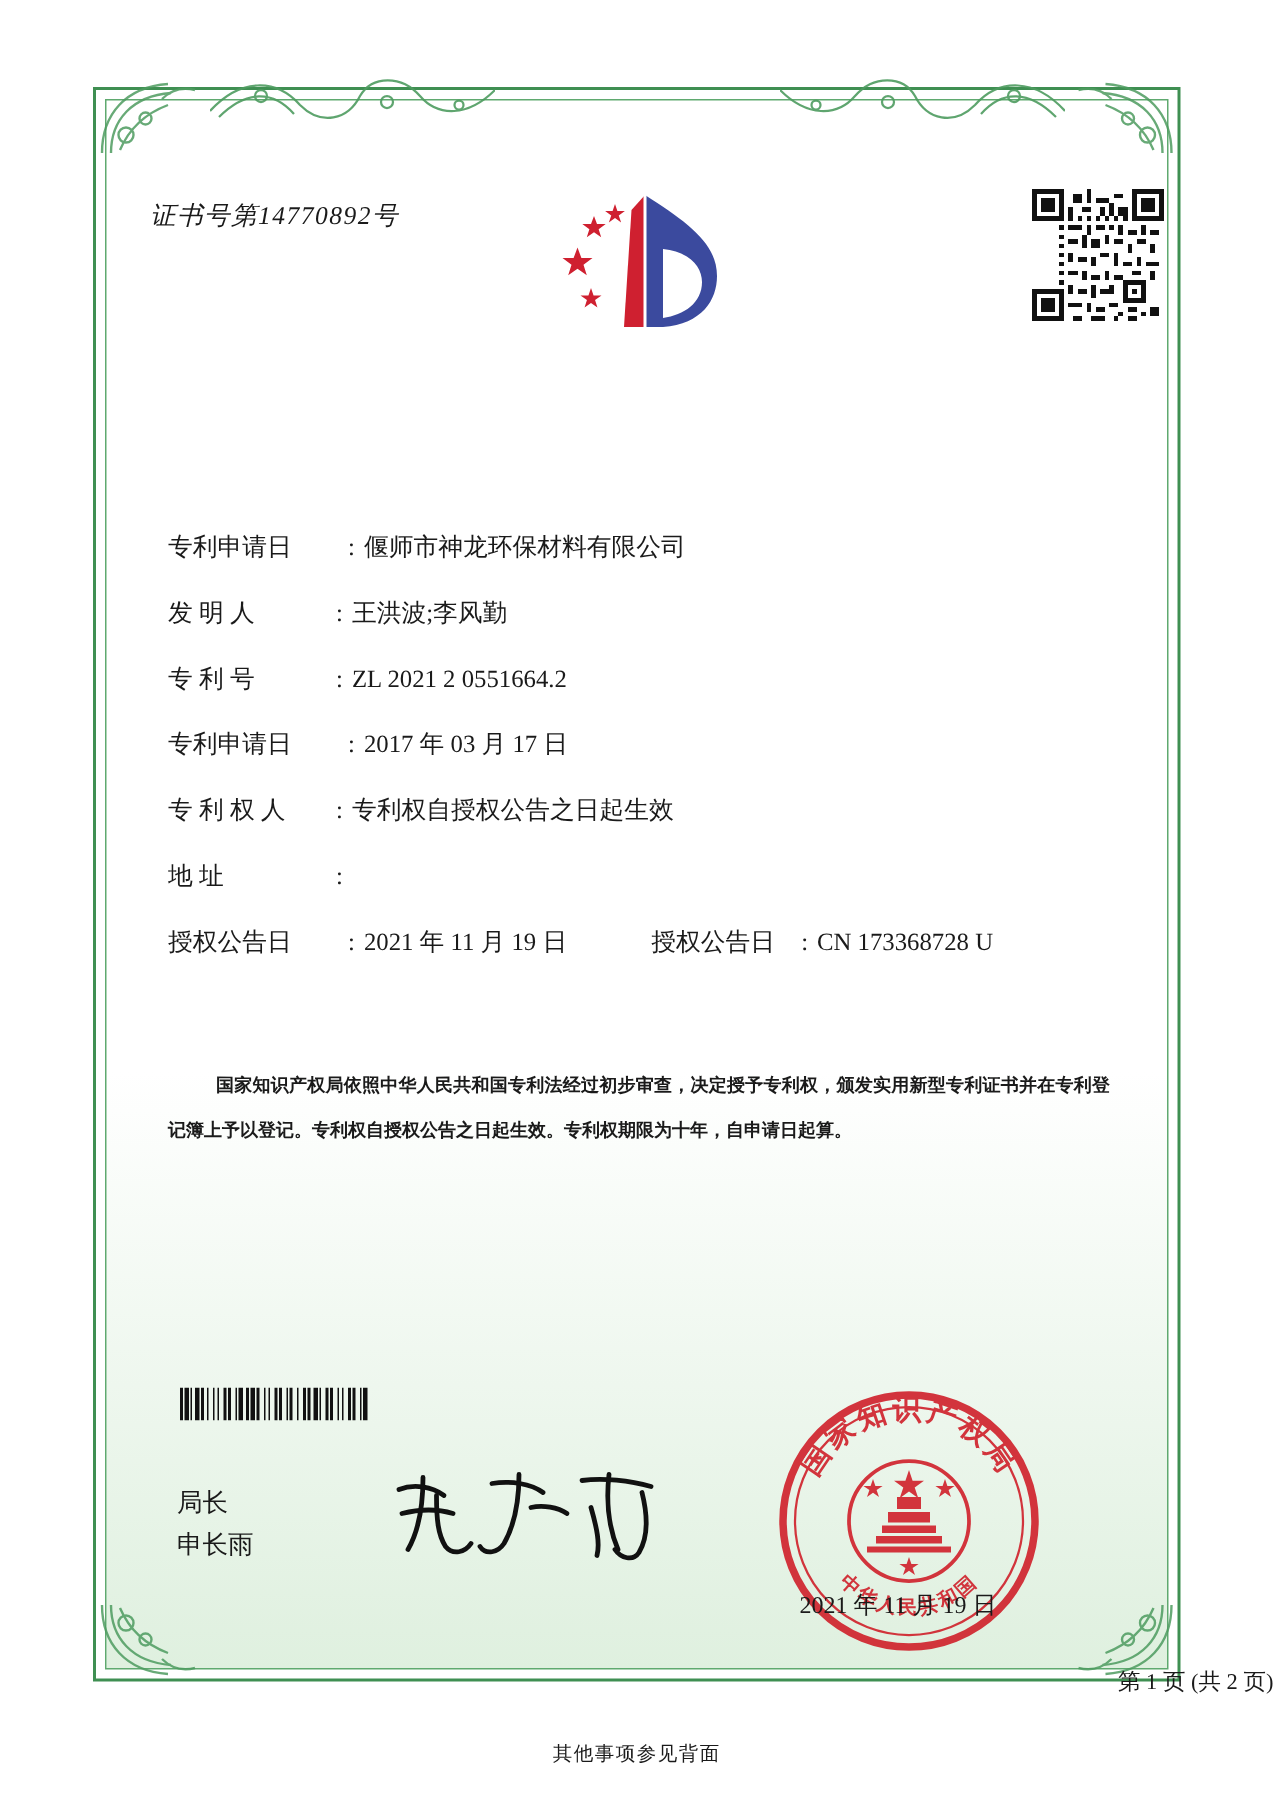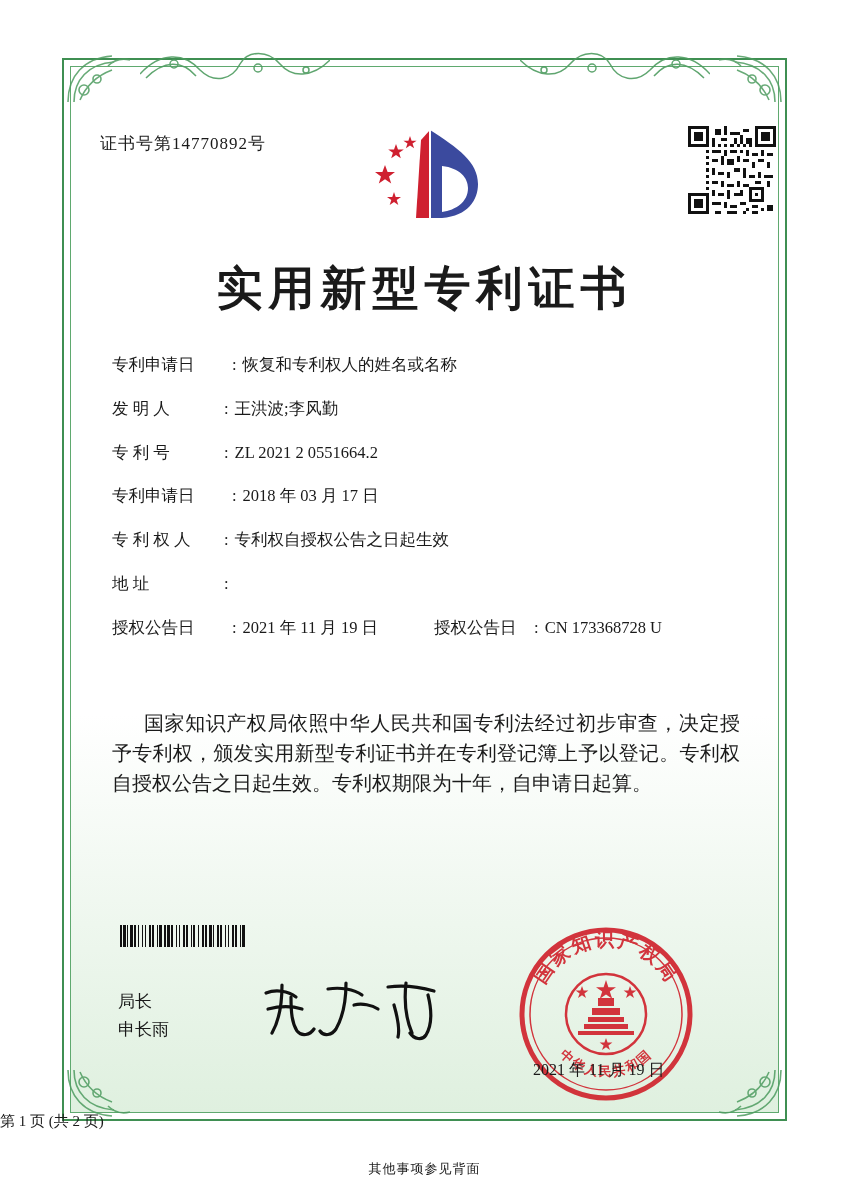--- a/index.html
+++ b/index.html
@@ -69,20 +69,21 @@
   .top-band.right { left: 520px;  width: 190px; }
 
   
   .cert-no {
     position: absolute;
     left: 100px;
     top: 132px;
     font-size: 17px;
     letter-spacing: 1px;
     white-space: nowrap;
+    font-style: italic;
   }
   .logo {
     position: absolute;
     left: 372px;
     top: 122px;
     width: 110px;
     height: 105px;
   }
   .qr {
     position: absolute;
@@ -140,23 +141,24 @@
     width: 100px;
     margin-left: 56px;
   }
 
   
   .paragraphs {
     position: absolute;
     left: 112px;
     top: 708px;
     width: 628px;
-    font-size: 20px;
+    font-size: 12px;
     line-height: 30px;
     text-align: justify;
+    font-weight: bold;
   }
   .paragraphs p {
     margin: 0 0 2px 0;
     text-indent: 32px;
   }
 
   
   .barcode {
     position: absolute;
     left: 120px;
@@ -203,21 +205,21 @@
     top: 1060px;
     font-size: 16px;
     color: #1a1a1a;
   }
 
   
   .page-no {
     position: absolute;
     left: 0; right: 0;
     top: 1112px;
-    text-align: left;
+    text-align: right;
     font-size: 15px;
   }
   .back-note {
     position: absolute;
     left: 0; right: 0;
     top: 1160px;
     text-align: center;
     font-size: 13px;
     letter-spacing: 1px;
   }
@@ -420,46 +422,45 @@
         <rect x="24" y="27" width="1" height="1"></rect>
           <rect x="26" y="26" width="2" height="2"></rect>
         <rect x="9" y="28" width="2" height="1"></rect>
           <rect x="13" y="28" width="3" height="1"></rect>
         <rect x="18" y="28" width="1" height="1"></rect>
           <rect x="21" y="28" width="2" height="1"></rect>
       </g>
     </svg>
   </div>
 
-  <div class="title">实用新型专利证书</div>
 
   <div class="fields">
 
     <div class="field">
       <span class="label">专利申请日</span>
       <span class="colon">:</span>
-      <span class="value">恢复和专利权人的姓名或名称</span>
+      <span class="value">偃师市神龙环保材料有限公司</span>
     </div>
 
     <div class="field">
       <span class="label spread">发  明  人</span>
       <span class="colon">:</span>
       <span class="value">王洪波;李风勤</span>
     </div>
 
     <div class="field">
       <span class="label spread">专  利  号</span>
       <span class="colon">:</span>
       <span class="value">ZL 2021 2 0551664.2</span>
     </div>
 
     <div class="field">
       <span class="label">专利申请日</span>
       <span class="colon">:</span>
-      <span class="value">2018 年 03 月 17 日</span>
+      <span class="value">2017 年 03 月 17 日</span>
     </div>
 
     <div class="field">
       <span class="label spread">专 利 权 人</span>
       <span class="colon">:</span>
       <span class="value">专利权自授权公告之日起生效</span>
     </div>
 
     <div class="field">
       <span class="label spread">地        址</span>

